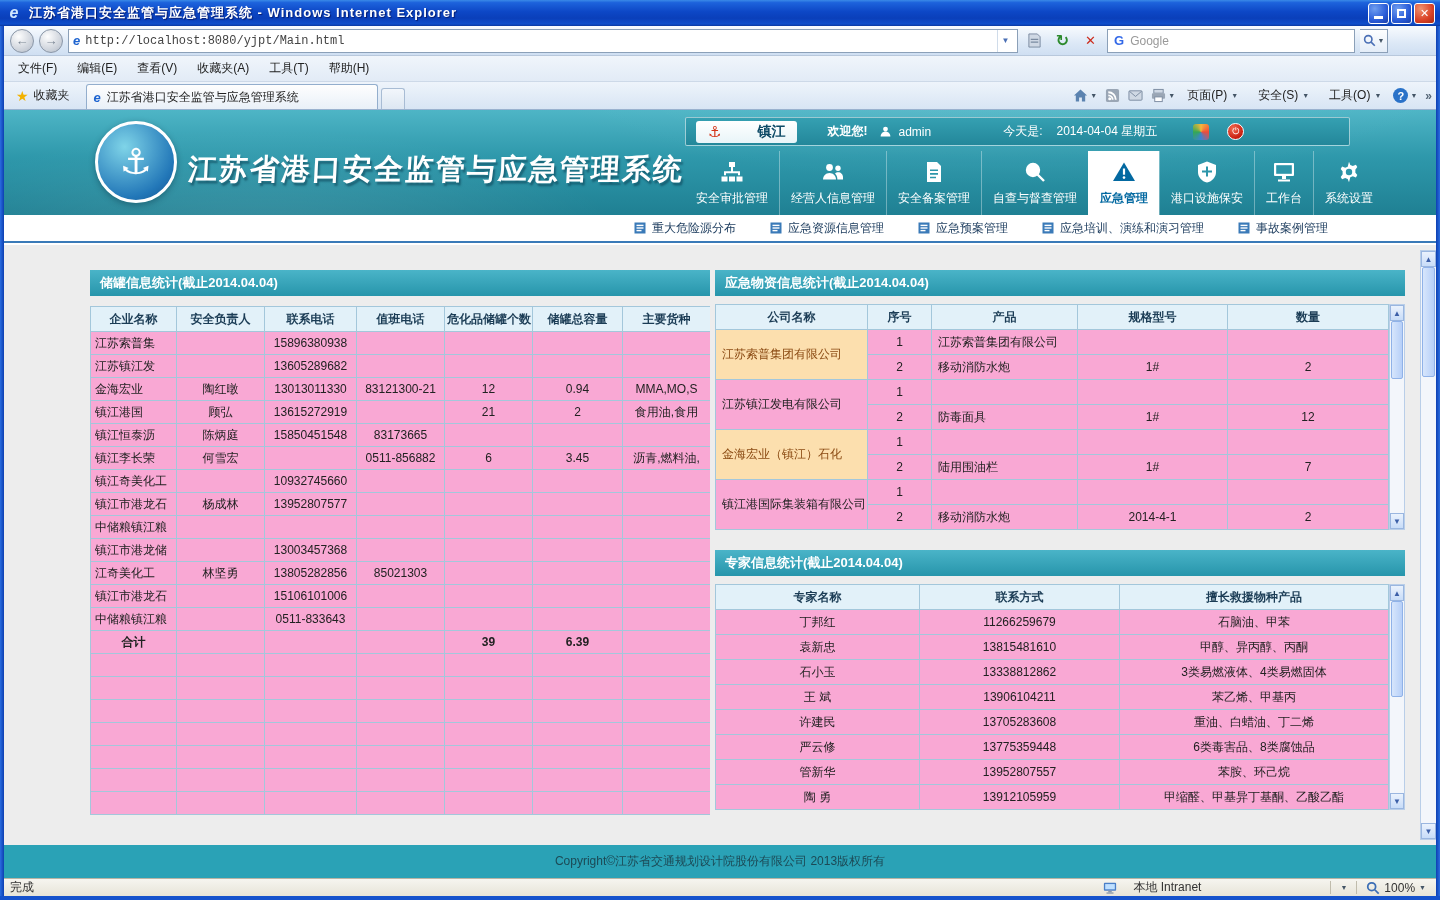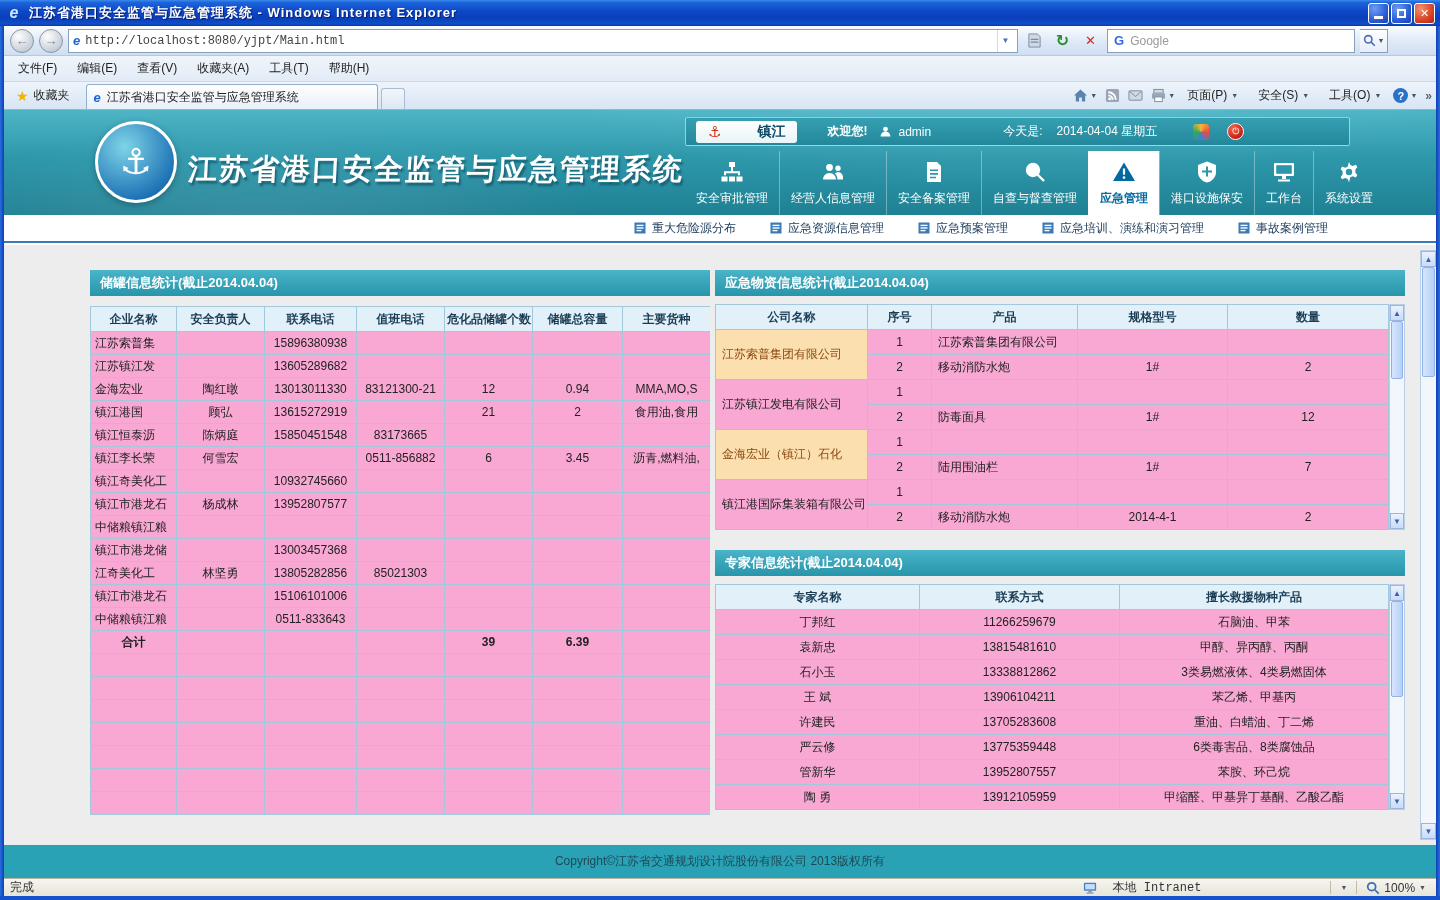--- a/index.html
+++ b/index.html
@@ -123,21 +123,21 @@
 .main-sb{position:absolute;top:5px;bottom:5px;right:3px;z-index:5;}
 .thumb-main{height:110px;}
 .thumb-sup{height:58px;}
 .thumb-exp{height:96px;}
 
 
 .app-footer{position:absolute;top:845px;left:0;right:0;height:33px;background:#2aa2b6;display:flex;align-items:center;justify-content:center;color:#1c4a56;font-size:12px;}
 .statusbar{position:absolute;top:878px;left:0;right:0;height:19px;background:linear-gradient(#f6f5f0,#e6e3d6);border-top:1px solid #b8b4a4;display:flex;align-items:flex-start;padding:0 10px;color:#333;z-index:55;}
 .sb-right{margin-left:auto;display:flex;align-items:center;gap:9px;padding-right:4px;}
 .sep{width:1px;height:13px;background:#c0bcac;}
-.zone{display:flex;align-items:center;gap:16px;margin-right:120px;font-family:Liberation Mono, monospace;}
+.zone{display:flex;align-items:center;gap:16px;margin-right:120px;}
 .zone svg,.zoom svg{width:14px;height:14px;}
 .zoom{display:flex;align-items:center;gap:4px;color:#333;}
 </style>
 </head>
 <body>
 
 <div class="screen">
 
   <div class="titlebar">
     <span class="ie-logo">e</span>

